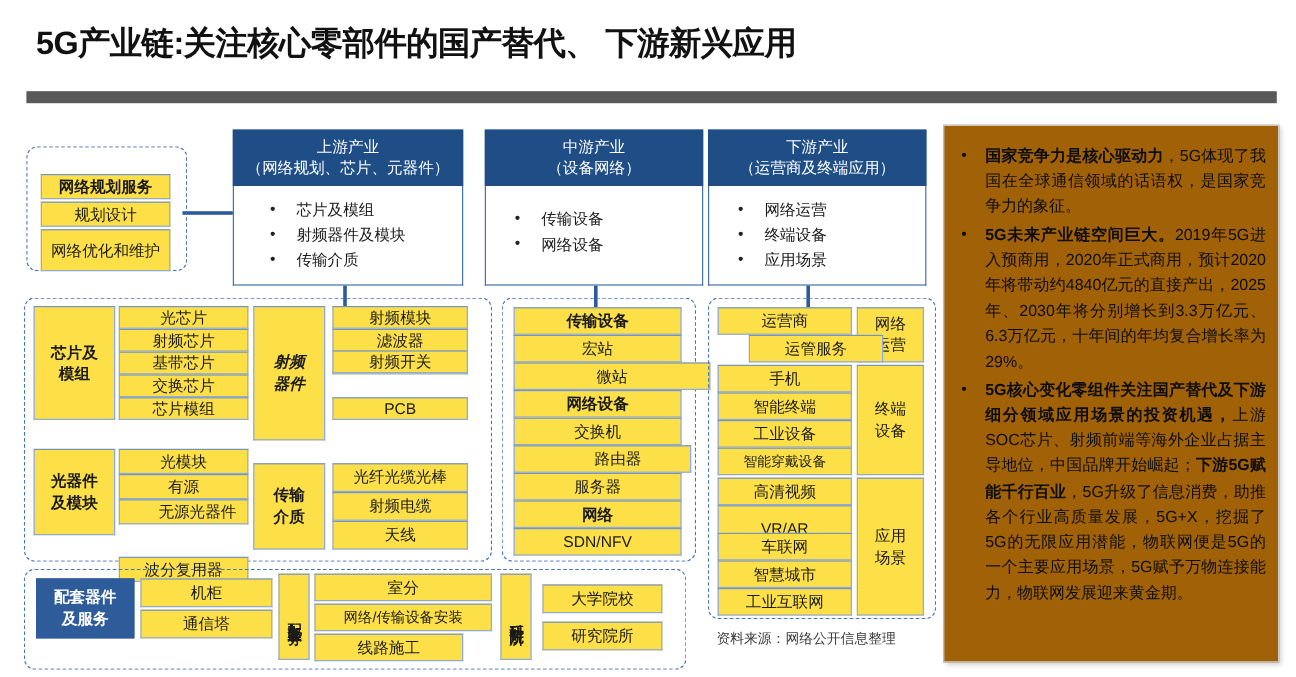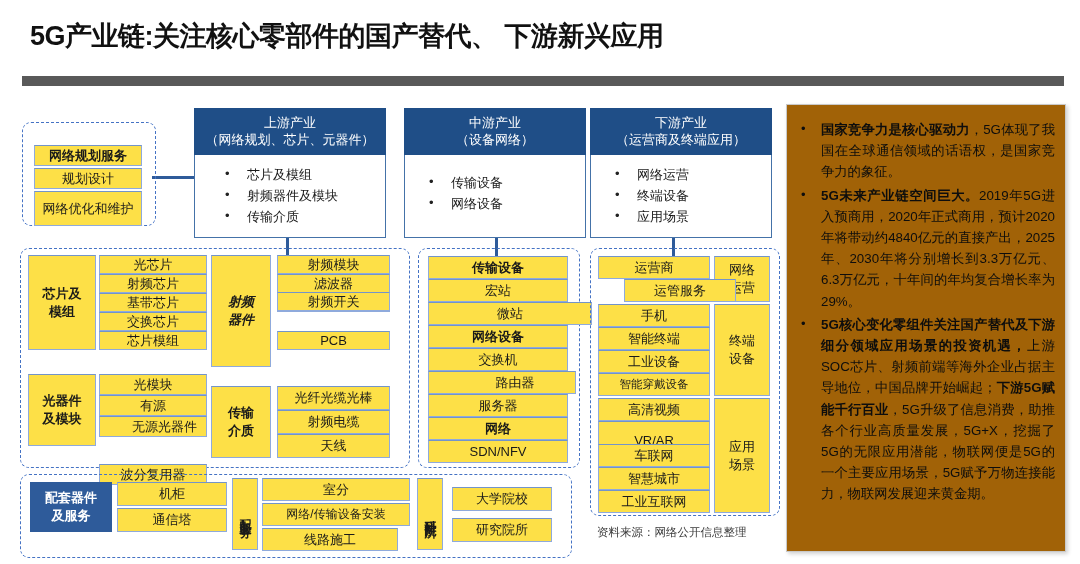--- a/index.html
+++ b/index.html
@@ -210,21 +210,21 @@
 <div class="cell fill two" style="position:absolute;left:30px;top:482px;width:82px;height:50px;">
   <span>配套器件</span>
   <span>及服务</span>
 </div>
 <div class="cell" style="position:absolute;left:117px;top:482px;width:110px;height:24px;">机柜</div>
 <div class="cell" style="position:absolute;left:117px;top:508px;width:110px;height:24px;">通信塔</div>
 
 <div class="cell vert" style="position:absolute;left:232px;top:478px;width:26px;height:72px;font-size:12px;">配套服务</div>
 <div class="cell" style="position:absolute;left:262px;top:478px;width:148px;height:23px;">室分</div>
 <div class="cell" style="position:absolute;left:262px;top:503px;width:148px;height:23px;font-size:12px;">网络/传输设备安装</div>
-<div class="cell" style="position:absolute;left:262px;top:528px;width:136px;height:23px;">线路施工</div>
+<div class="cell" style="position:absolute;left:262px;top:528px;width:124px;height:23px;">线路施工</div>
 
 <div class="cell vert" style="position:absolute;left:417px;top:478px;width:26px;height:72px;font-size:12px;">科研院所</div>
 <div class="cell" style="position:absolute;left:452px;top:487px;width:100px;height:24px;">大学院校</div>
 <div class="cell" style="position:absolute;left:452px;top:518px;width:100px;height:24px;">研究院所</div>
 
 <div class="source">资料来源：网络公开信息整理</div>
 
 <div class="panel">
   <ul>
     <li><b>国家竞争力是核心驱动力</b><span>，5G体现了我国在全球通信领域的话语权，是国家竞争力的象征。</span></li>

